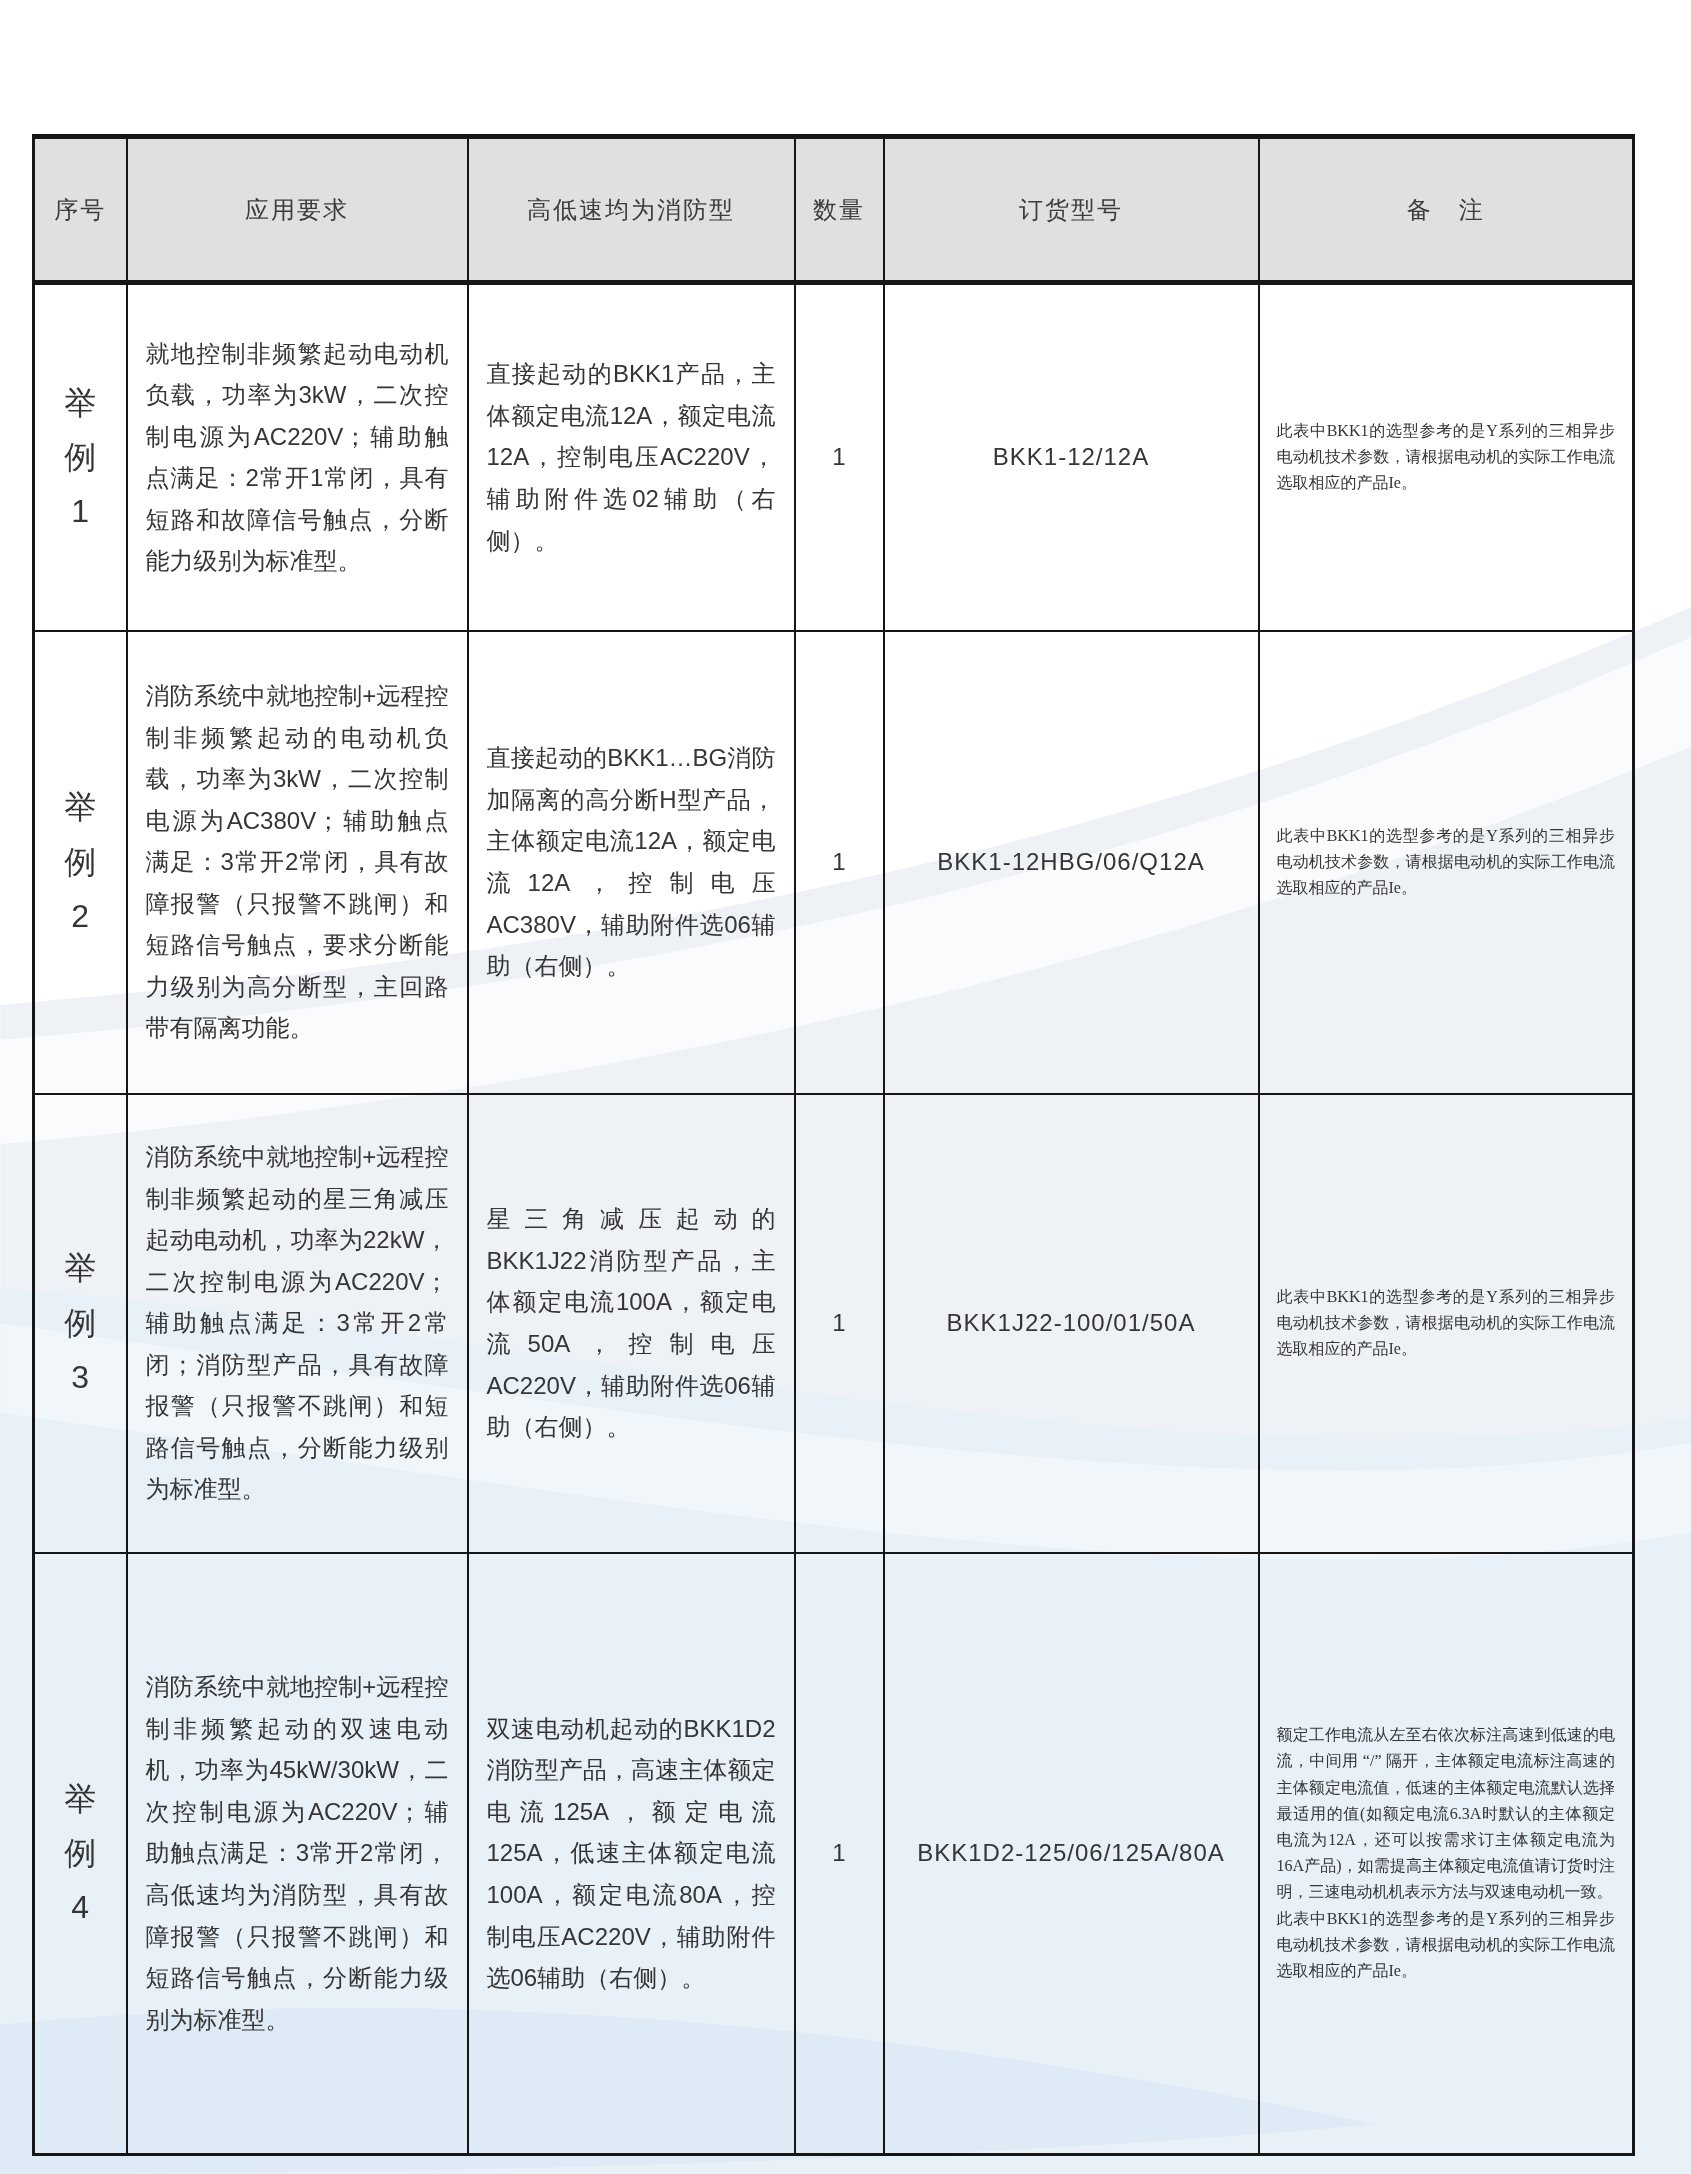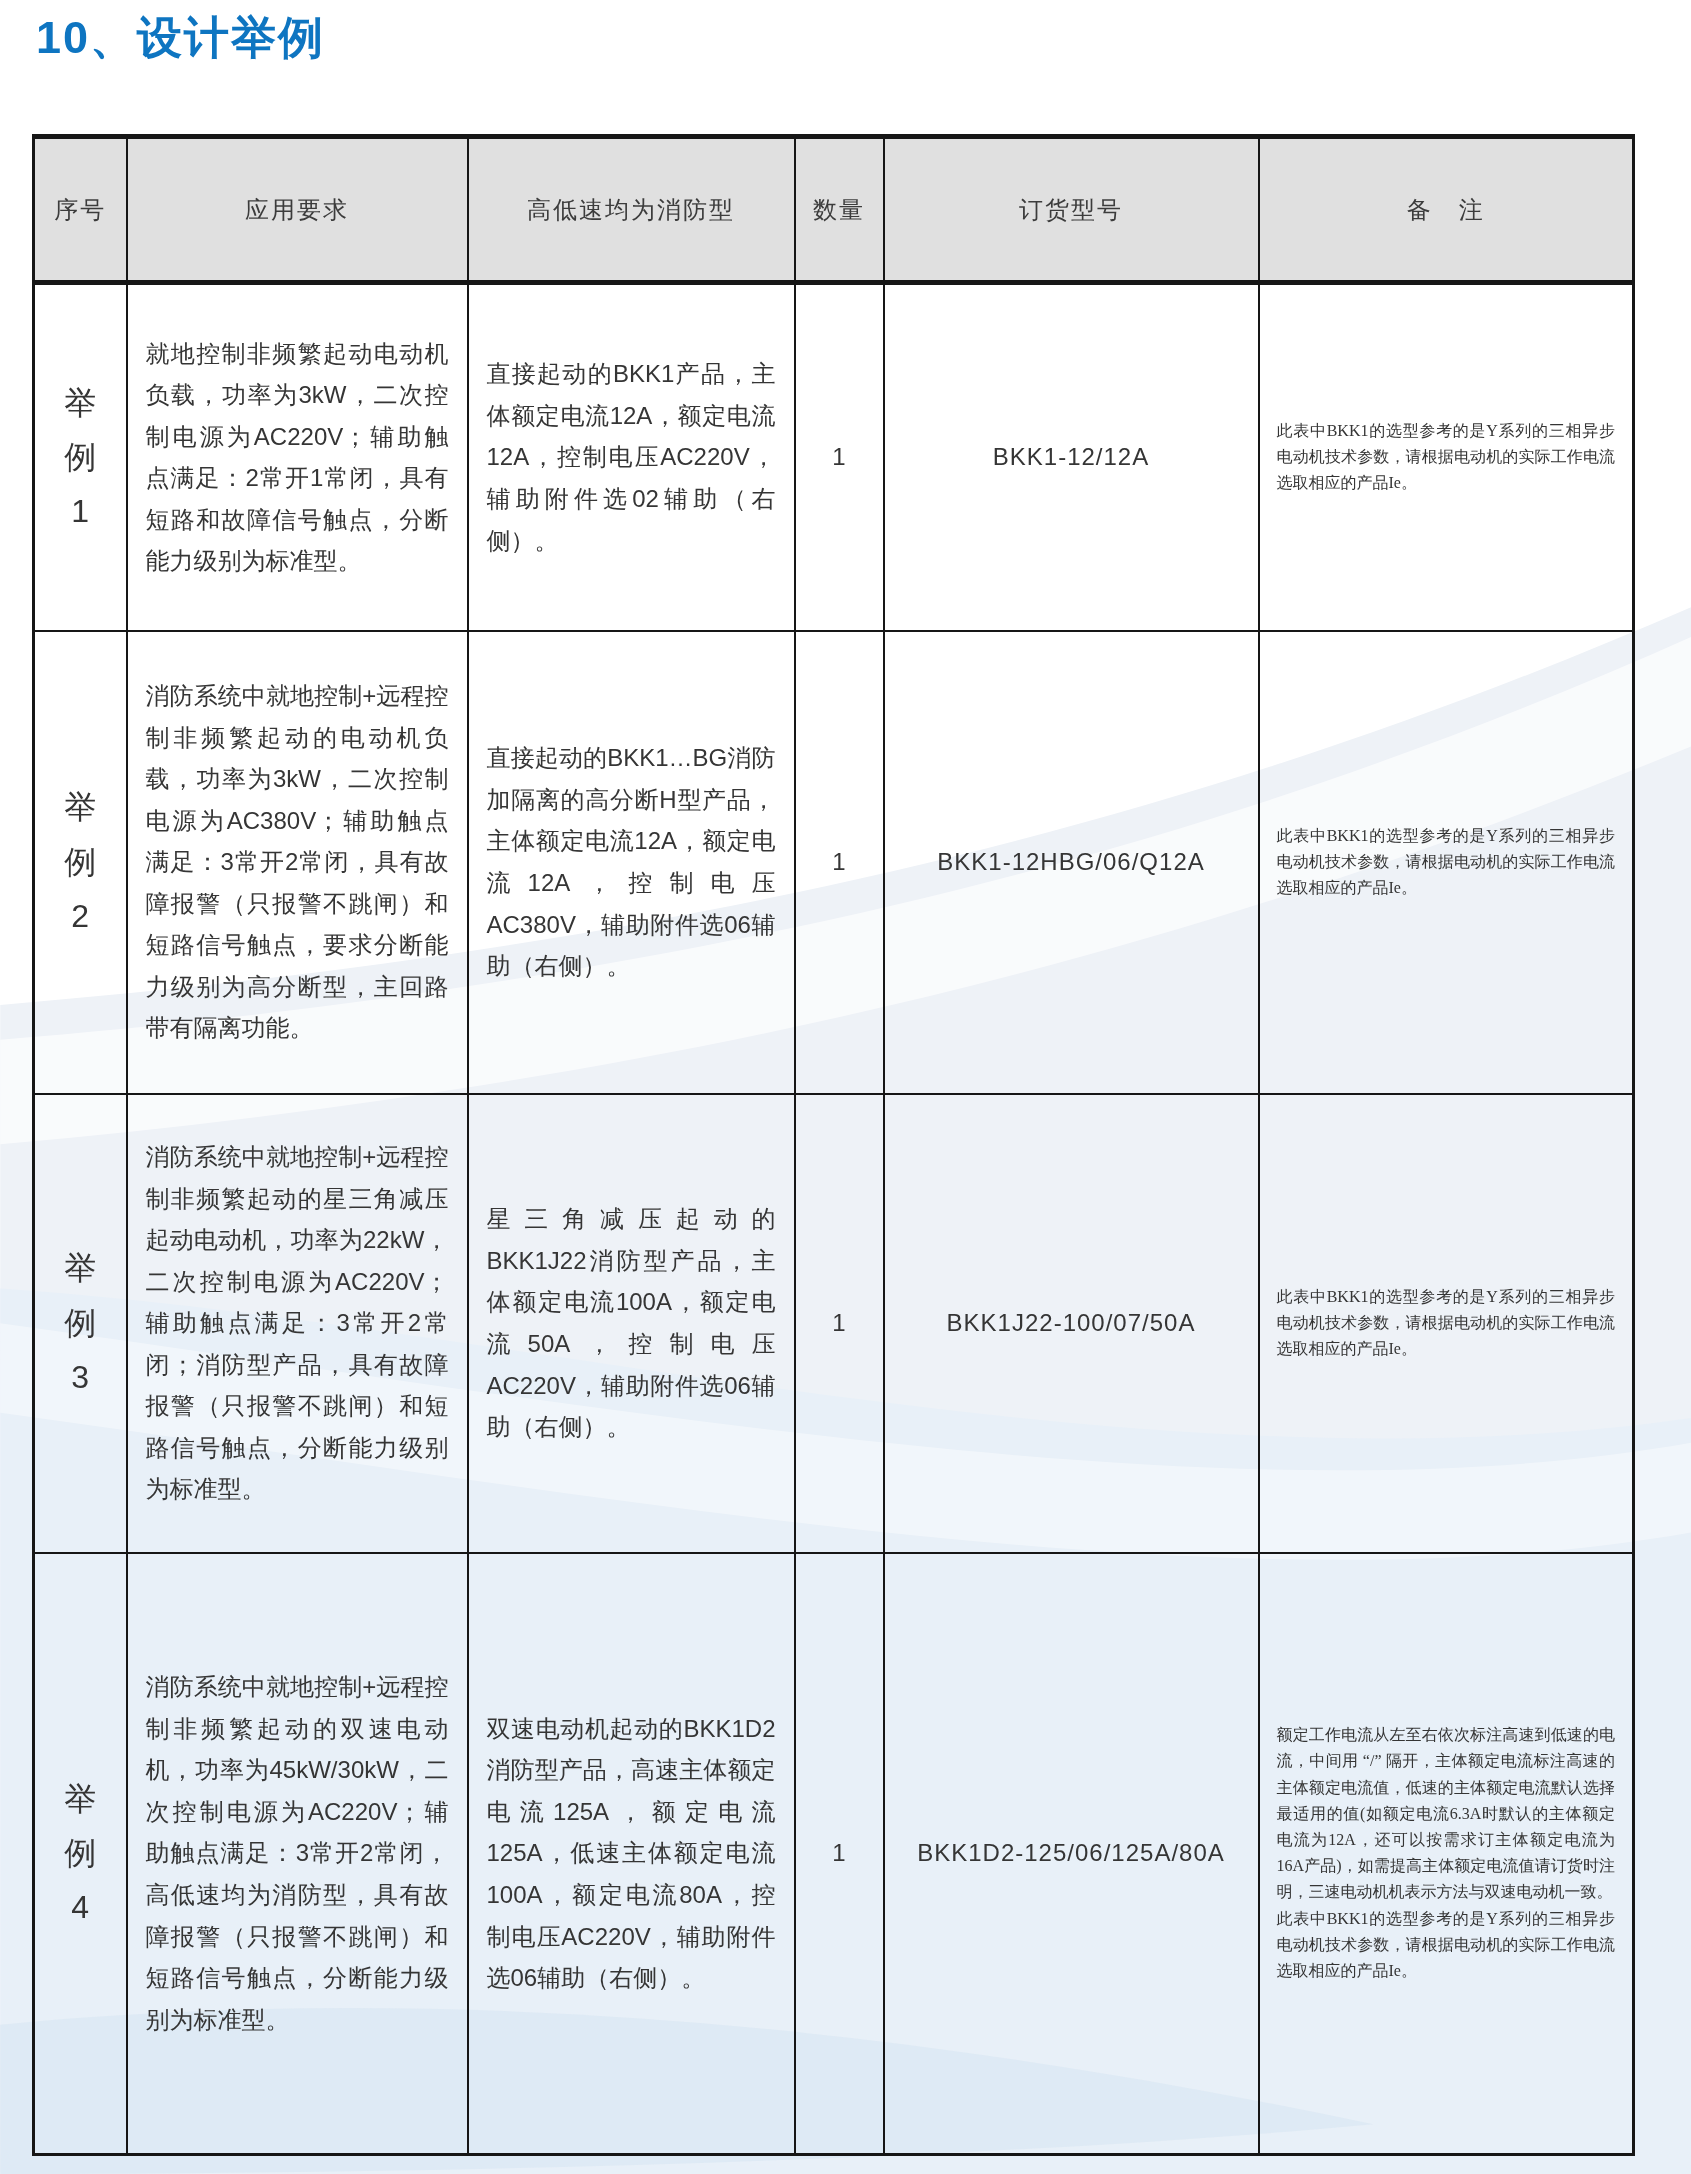--- a/index.html
+++ b/index.html
@@ -32,21 +32,20 @@
 <div class="page">
 
   <svg class="bg" viewBox="0 0 1700 2185" xmlns="http://www.w3.org/2000/svg" aria-hidden="true">
     <path d="M1700,610 C1240,810 730,950 0,1010 L0,2185 L1700,2185 Z" fill="#eef2f7"></path>
     <path d="M1700,640 C1240,845 730,985 0,1045 L0,1150 C730,1085 1240,940 1700,750 Z" fill="#ffffff" opacity="0.65"></path>
     <path d="M0,1295 C520,1330 1150,1505 1700,1425 L1700,2185 L0,2185 Z" fill="#e8f0f8"></path>
     <path d="M1700,1450 C1250,1530 650,1420 0,1330 L0,1420 C650,1510 1250,1620 1700,1540 Z" fill="#ffffff" opacity="0.4"></path>
     <path d="M0,2035 C460,1990 930,2040 1380,2135 C980,2172 430,2185 0,2185 Z" fill="#dde9f4" opacity="0.9"></path>
   </svg>
 
-  <h1 class="title">10、设计举例</h1>
 
   <table class="design">
     <colgroup>
       <col style="width:93px">
         <col style="width:341px">
         <col style="width:327px">
       <col style="width:89px">
         <col style="width:375px">
         <col style="width:375px">
     </colgroup>
@@ -91,21 +90,21 @@
       </tr>
       <tr class="r3">
         <td class="c-no"><span class="vtext">举例3</span></td>
         <td class="c-req">
             <div class="cell-text">消防系统中就地控制+远程控制非频繁起动的星三角减压起动电动机，功率为22kW，二次控制电源为AC220V；辅助触点满足：3常开2常闭；消防型产品，具有故障报警（只报警不跳闸）和短路信号触点，分断能力级别为标准型。</div>
           </td>
         <td class="c-prod">
             <div class="cell-text">星三角减压起动的BKK1J22消防型产品，主体额定电流100A，额定电流50A，控制电压AC220V，辅助附件选06辅助（右侧）。</div>
           </td>
         <td class="c-qty">1</td>
-        <td class="c-model">BKK1J22-100/07/50A</td>
+        <td class="c-model">BKK1J22-100/01/50A</td>
         <td class="c-remark">
             <div class="cell-text">此表中BKK1的选型参考的是Y系列的三相异步电动机技术参数，请根据电动机的实际工作电流选取相应的产品Ie。</div>
           </td>
       </tr>
       <tr class="r4">
         <td class="c-no"><span class="vtext">举例4</span></td>
         <td class="c-req">
             <div class="cell-text">消防系统中就地控制+远程控制非频繁起动的双速电动机，功率为45kW/30kW，二次控制电源为AC220V；辅助触点满足：3常开2常闭，高低速均为消防型，具有故障报警（只报警不跳闸）和短路信号触点，分断能力级别为标准型。</div>
           </td>
         <td class="c-prod">

